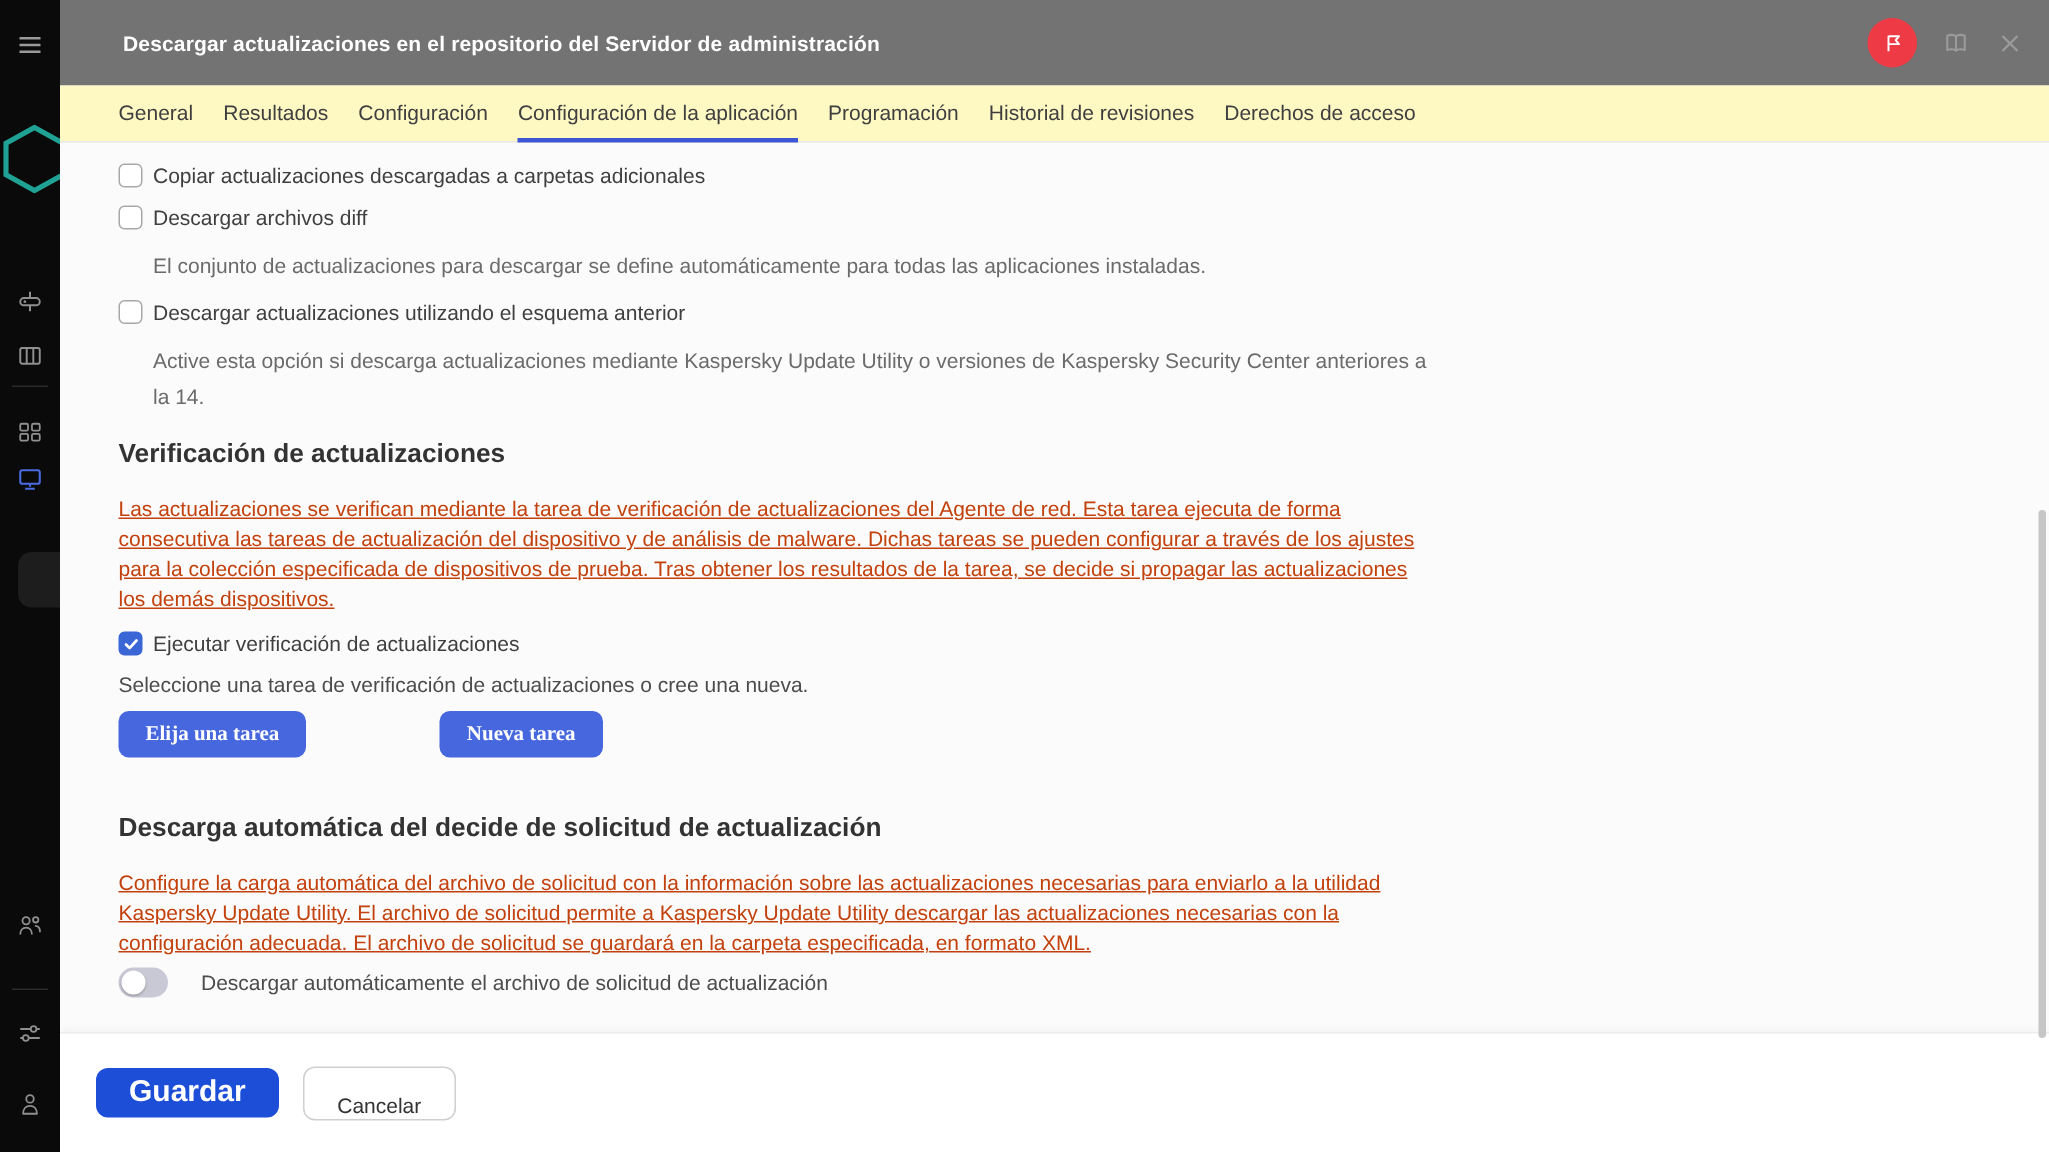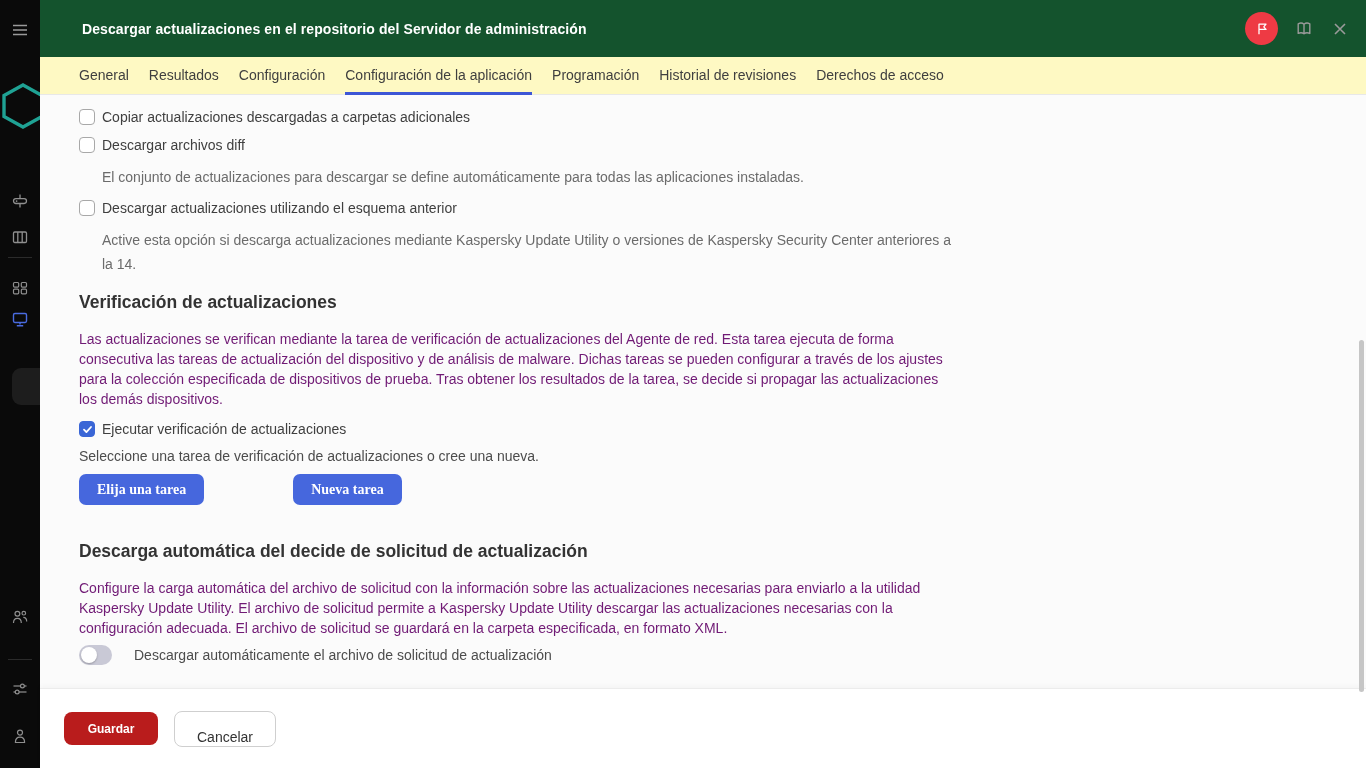--- a/index.html
+++ b/index.html
@@ -11,21 +11,21 @@
     background:#0a0a0a; z-index:1; }
   .side-ic { position:absolute; left:11px; width:18px; height:18px; }
   .side-divider { position:absolute; left:8px; width:24px; height:1px; background:#2b2b2b; }
   .side-pill { position:absolute; left:12px; top:368px; width:28px; height:37px;
     background:#1d1d1d; border-radius:9px 0 0 9px; }
 
   
   .modal { position:fixed; left:40px; top:0; right:0; bottom:0; background:#fbfbfb; z-index:2; }
 
   .modal-header { position:absolute; top:0; left:0; right:0; height:57px;
-    background:#14532d; display:flex; align-items:center; }
+    background:#737373; display:flex; align-items:center; }
   .modal-title { color:#fff; font-size:14px; font-weight:700; padding-left:42px; letter-spacing:.1px; }
   .header-icons { position:absolute; right:16px; top:0; height:57px;
     display:flex; align-items:center; gap:16px; }
   .flag-badge { width:33px; height:33px; border-radius:50%; background:#ee3a44;
     display:flex; align-items:center; justify-content:center; cursor:pointer; }
   .hd-ic { width:20px; height:20px; cursor:pointer; }
 
   .tab-bar { position:absolute; top:57px; left:0; right:0; height:38px; background:#fef9c3;
     border-bottom:1px solid #e8e8e8; display:flex; gap:20px; padding-left:39px; }
   .tab { font-size:14px; color:#3f3f3f; line-height:36px; height:38px; cursor:pointer;
@@ -41,21 +41,21 @@
     background:#fff; flex:0 0 16px; cursor:pointer; }
   .checkbox.checked { background:#3a66d6; border-color:#3a66d6;
     display:flex; align-items:center; justify-content:center; }
   .cb-label { font-size:14px; color:#3f3f3f; cursor:pointer; }
 
   .help { margin-left:23px; max-width:860px; font-size:14px; line-height:24px;
     color:#6b6b6b; margin-bottom:11px; }
   .help.tall { margin-top:12px; }
 
   .sect-heading { font-size:17.5px; font-weight:700; color:#333; margin-top:16px; }
-  .para { max-width:880px; font-size:14px; line-height:20px; color:#701a75; margin-top:16px; }
+  .para { max-width:880px; font-size:14px; line-height:20px; color:#c2410c; margin-top:16px;text-decoration:underline; }
 
   .cb-row.run { margin-top:12px; margin-bottom:0; }
   .hint { font-size:14px; color:#4c4c4c; margin-top:11px; }
 
   .btn-row { display:flex; margin-top:10px; }
   .btn-blue { height:31px; padding:0 18px; background:#4667dd; color:#fff; font-size:14px;
     font-weight:700; border:none; border-radius:7px; cursor:pointer;
     font-family:Liberation Serif, serif; }
   .btn-blue.second { margin-left:89px; }
 
@@ -63,22 +63,22 @@
   .toggle { width:33px; height:20px; border-radius:10px; background:#c9c9d6;
     position:relative; cursor:pointer; flex:0 0 33px; }
   .toggle-knob { position:absolute; left:2px; top:2px; width:16px; height:16px;
     border-radius:50%; background:#fff; box-shadow:0 1px 2px rgba(0,0,0,.25); }
   .toggle-label { font-size:14px; color:#4c4c4c; }
 
   
   .footer { position:absolute; left:0; right:0; bottom:0; height:80px; background:#fff;
     border-top:1px solid #ececec; box-shadow:0 -2px 5px rgba(0,0,0,.03);
     display:flex; align-items:center; padding-left:24px; gap:16px; }
-  .btn-save { height:33px; min-width:94px; padding:0 22px; background:#b91c1c; color:#fff;
-    font-size:12px; font-weight:700; border:none; border-radius:8px; cursor:pointer;
+  .btn-save { height:33px; min-width:94px; padding:0 22px; background:#1d4ed8; color:#fff;
+    font-size:20px; font-weight:700; border:none; border-radius:8px; cursor:pointer;
     font-family:"Liberation Sans", sans-serif; }
   .btn-cancel { height:33px; min-width:101px; padding:17px 22px; background:#fff; color:#333;
     font-size:14px; border:1px solid #cfcfcf; border-radius:8px; cursor:pointer;
     font-family:"Liberation Sans", sans-serif; }
 
   .scroll-thumb { position:absolute; right:2px; top:340px; width:5px; height:352px;
     background:#c6c6c6; border-radius:3px; cursor:pointer; }
 </style>
 </head>
 <body>

